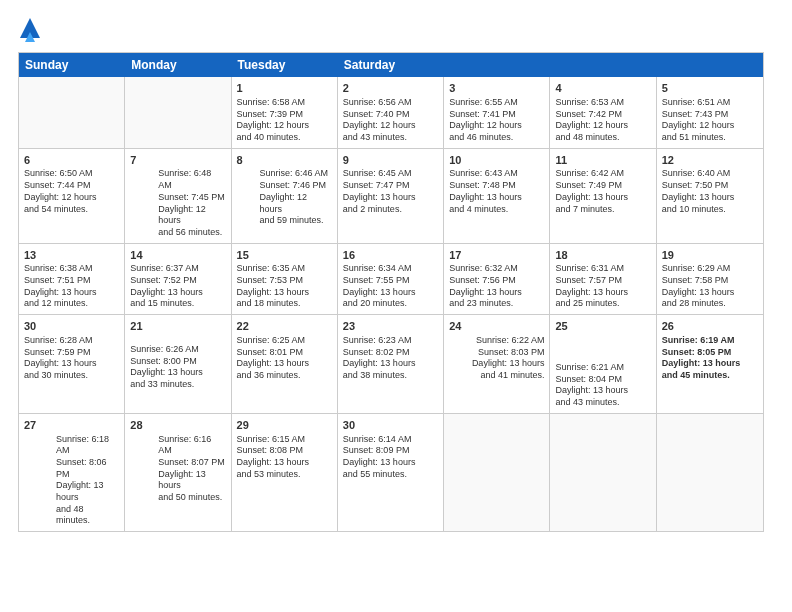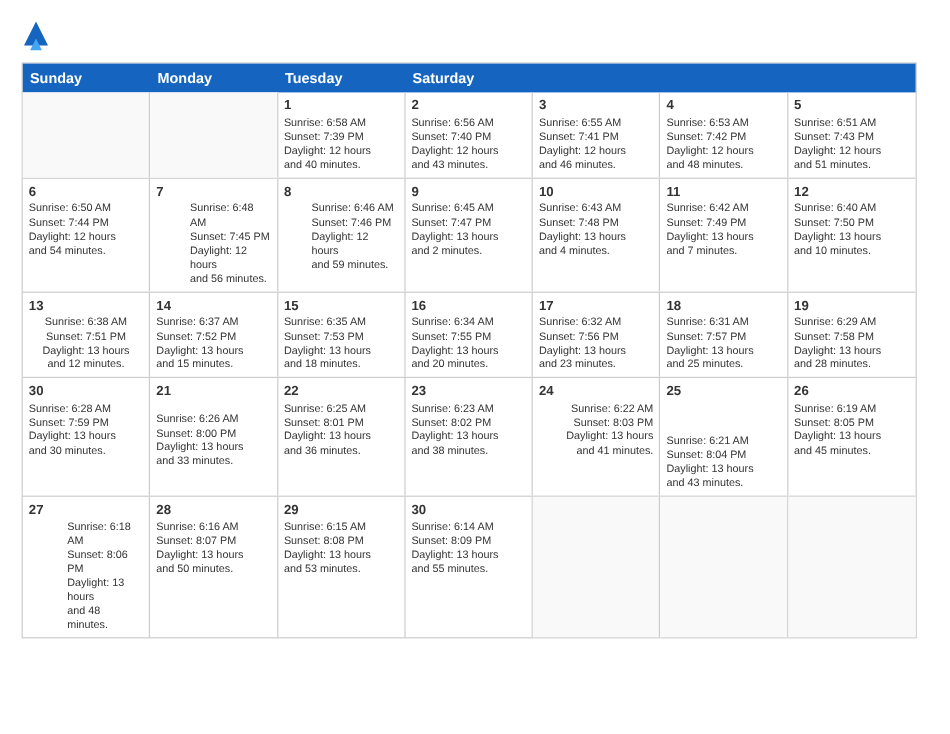--- a/index.html
+++ b/index.html
@@ -233,21 +233,21 @@
             <span class="day-num">12</span>
             <div class="cell-text" style="white-space: pre-line;">Sunrise: 6:40 AM
 Sunset: 7:50 PM
 Daylight: 13 hours
 and 10 minutes.</div>
           </div>
         </div>
         <div class="cal-row">
           <div class="cal-cell">
             <span class="day-num">13</span>
-            <div class="cell-text" style="white-space: pre-line; text-align: center;">Sunrise: 6:38 AM
+            <div class="cell-text" style="white-space: pre-line;">Sunrise: 6:38 AM
 Sunset: 7:51 PM
 Daylight: 13 hours
 and 12 minutes.</div>
           </div>
           <div class="cal-cell">
             <span class="day-num">14</span>
             <div class="cell-text" style="white-space: pre-line;">Sunrise: 6:37 AM
 Sunset: 7:52 PM
 Daylight: 13 hours
 and 15 minutes.</div>
@@ -326,37 +326,37 @@
           </div>
           <div class="cal-cell">
             <span class="day-num">25</span>
             <div class="cell-text" style="white-space: pre-line; margin-top: 28px;">Sunrise: 6:21 AM
 Sunset: 8:04 PM
 Daylight: 13 hours
 and 43 minutes.</div>
           </div>
           <div class="cal-cell">
             <span class="day-num">26</span>
-            <div class="cell-text" style="white-space: pre-line;">Sunrise: 6:19 AM
+            <div class="cell-text" style="white-space: pre-line; font-weight: bold;">Sunrise: 6:19 AM
 Sunset: 8:05 PM
 Daylight: 13 hours
 and 45 minutes.</div>
           </div>
         </div>
         <div class="cal-row">
           <div class="cal-cell">
             <span class="day-num">27</span>
             <div class="cell-text" style="white-space: pre-line; margin-left: 32px;">Sunrise: 6:18 AM
 Sunset: 8:06 PM
 Daylight: 13 hours
 and 48 minutes.</div>
           </div>
           <div class="cal-cell">
             <span class="day-num">28</span>
-            <div class="cell-text" style="white-space: pre-line;">Sunrise: 6:16 AM
+            <div class="cell-text" style="white-space: pre-line; margin-left: 28px;">Sunrise: 6:16 AM
 Sunset: 8:07 PM
 Daylight: 13 hours
 and 50 minutes.</div>
           </div>
           <div class="cal-cell">
             <span class="day-num">29</span>
             <div class="cell-text" style="white-space: pre-line;">Sunrise: 6:15 AM
 Sunset: 8:08 PM
 Daylight: 13 hours
 and 53 minutes.</div>

